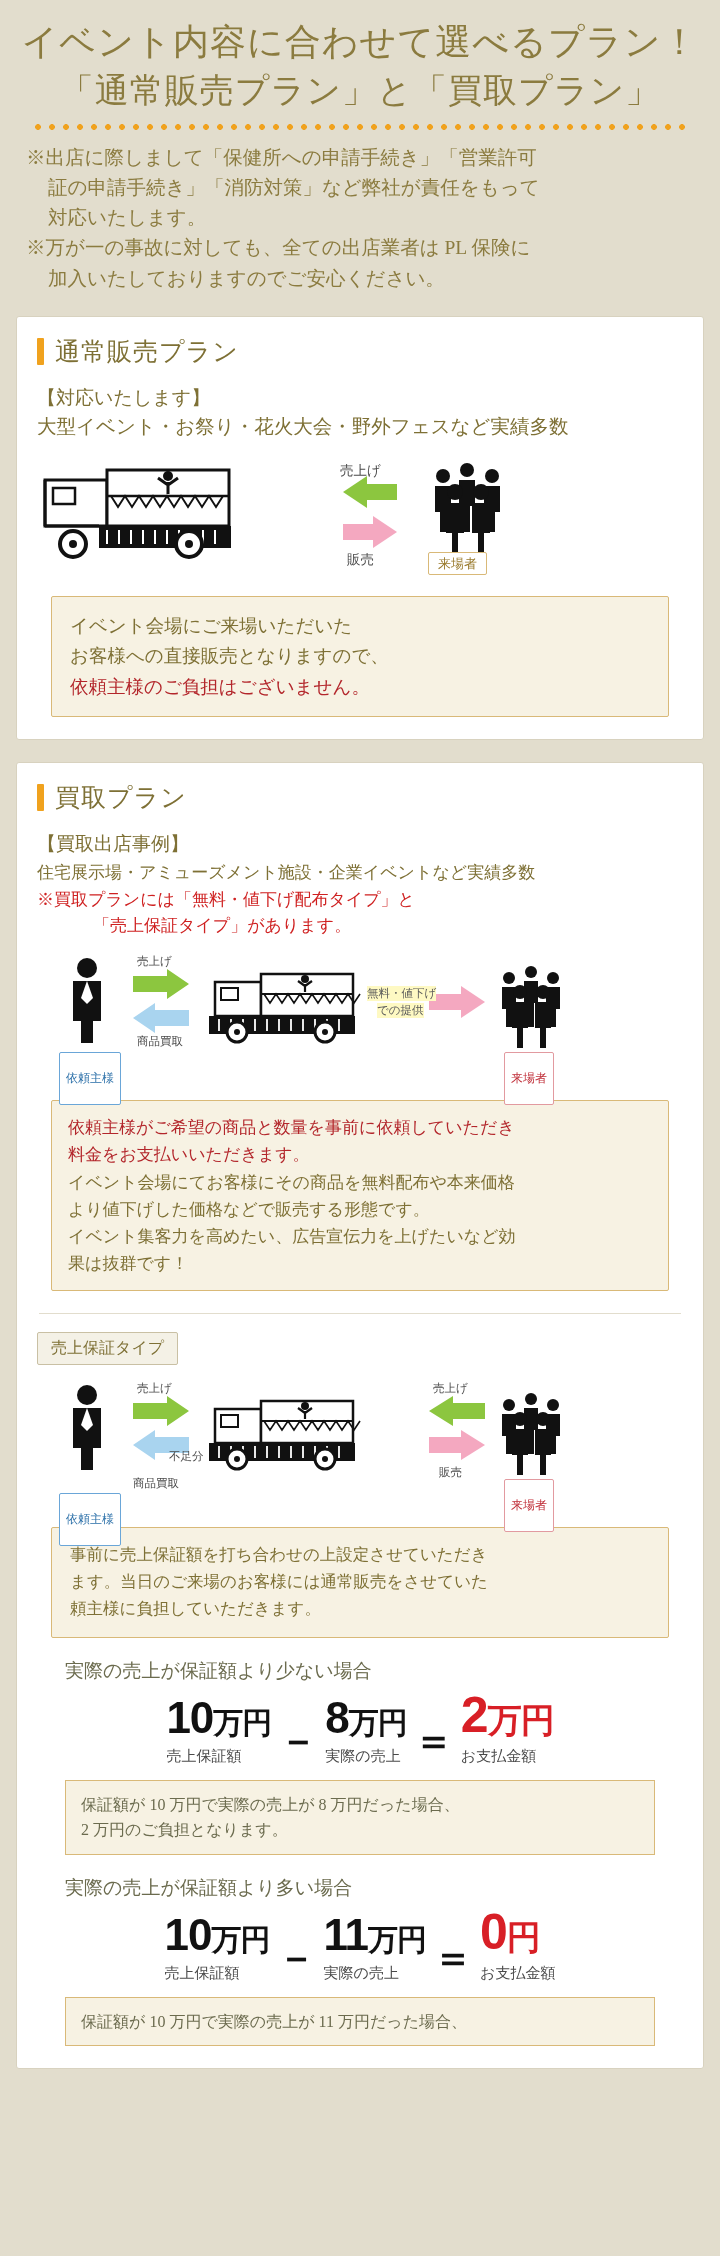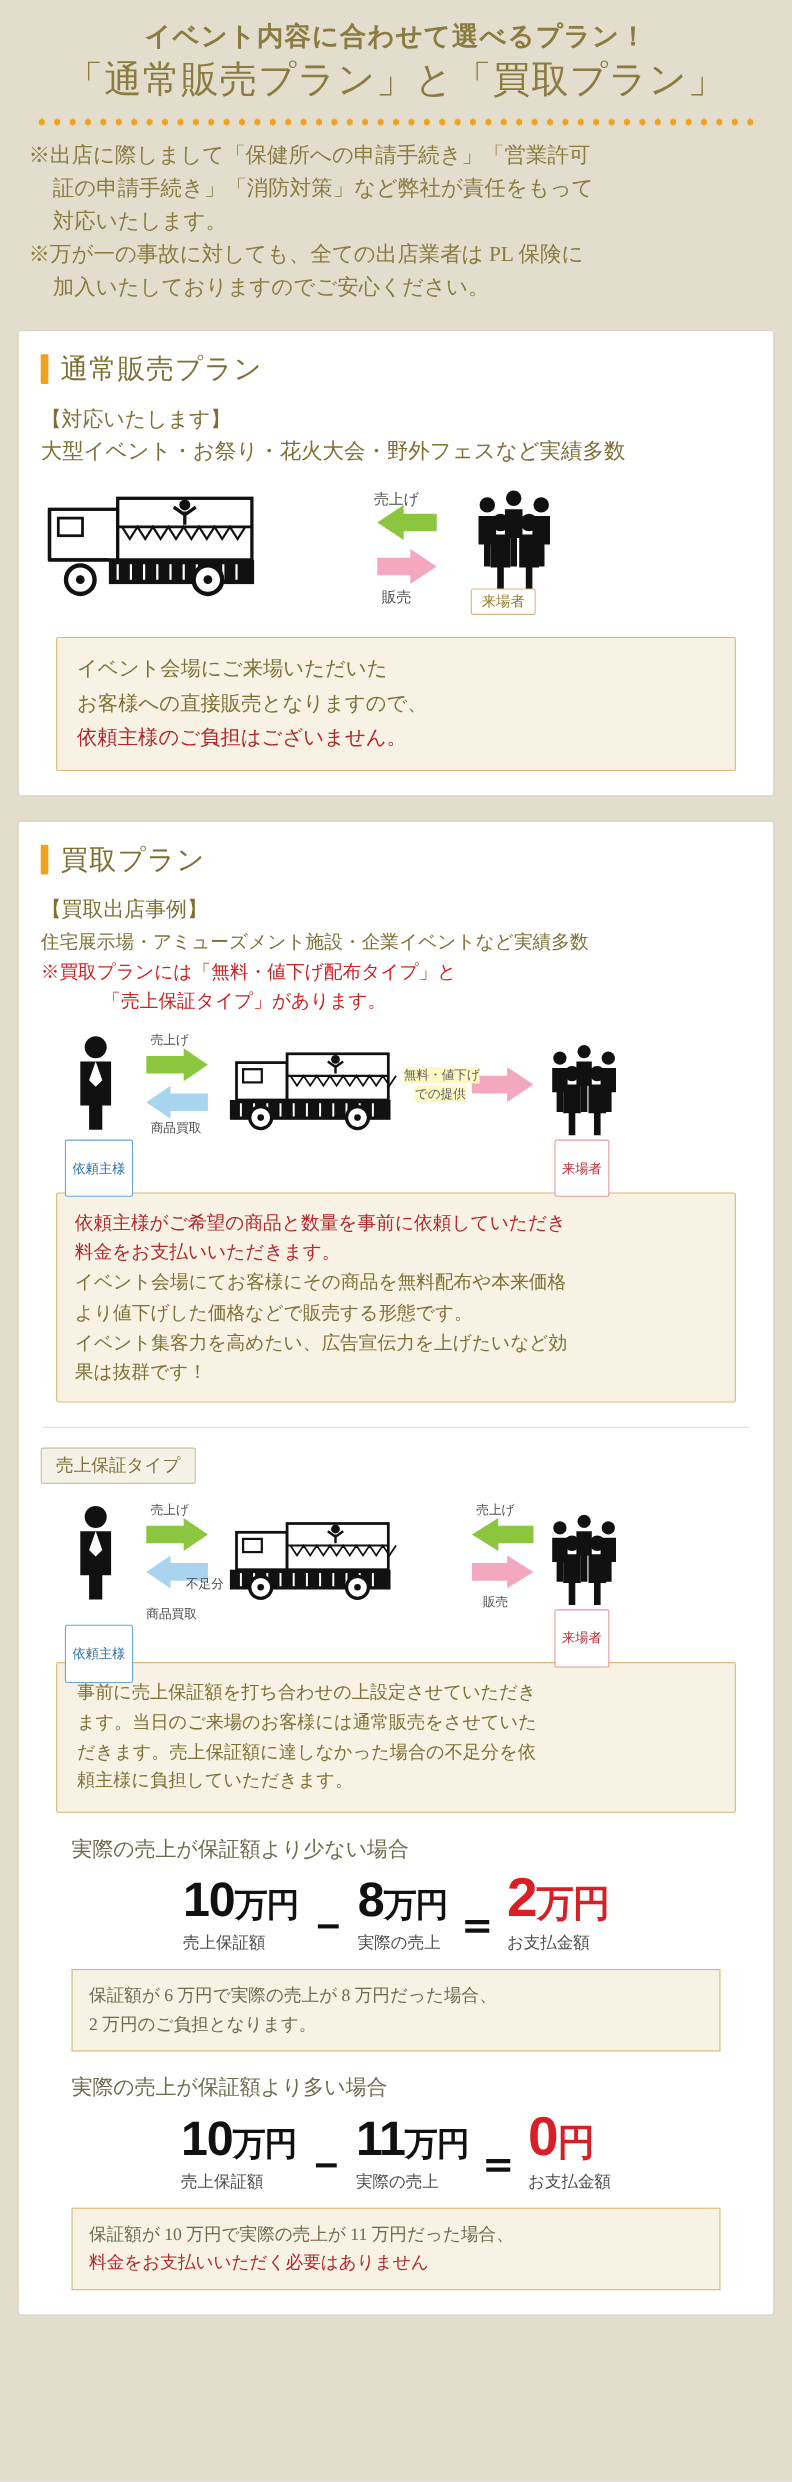--- a/index.html
+++ b/index.html
@@ -6,22 +6,22 @@
   html, body {
     width:720px;
     background:#e2ddcd;
     font-family:"Liberation Serif", "DejaVu Serif", serif;
   }
   body { width:720px; min-height:2256px; position:relative; }
 
   
   .header { padding:18px 0 0 0; text-align:center; }
   .hdr-line1 {
-    font-size:24px; color:#8b7b3f; letter-spacing:1px;
-    line-height:1.35; font-weight:700;
+    font-size:36px; color:#8b7b3f; letter-spacing:1px;
+    line-height:1.35; font-weight:400;
   }
   .hdr-line2 {
     font-size:34px; color:#8b7b3f; letter-spacing:1px;
     line-height:1.3; font-weight:400; margin-top:2px;
   }
   .dotted-div {
     height:8px; margin:10px 32px 0 32px;
     background-image:radial-gradient(circle, #f0a21e 2.8px, rgba(0,0,0,0) 3px);
     background-size:14px 8px; background-repeat:repeat-x;
     background-position:center;
@@ -378,21 +378,20 @@
     <span class="arrow-txt sm" style="left:96px; top:103px;">商品買取</span>
     <span class="lbl lbl-blue" style="left:22px; top:120px;">依頼主様</span>
     <span class="arrow-txt sm" style="left:396px; top:8px;">売上げ</span>
     <span class="arrow-txt sm" style="left:402px; top:92px;">販売</span>
     <span class="lbl lbl-red" style="left:467px; top:106px;">来場者</span>
   </div>
 
   <div class="callout tight">
     <div>事前に売上保証額を打ち合わせの上設定させていただき</div>
     <div>ます。当日のご来場のお客様には通常販売をさせていた</div>
-    <div>だきます。売上保証額に達しなかった場合の不足分を依</div>
     <div>頼主様に負担していただきます。</div>
   </div>
 
   
   <div class="calc-intro">実際の売上が保証額より少ない場合</div>
   <div class="calc-row">
     <div class="calc-cell">
       <div class="big-num">
         <span>10</span><span class="unit">万円</span>
       </div>
@@ -407,21 +406,21 @@
     </div>
     <div class="op">＝</div>
     <div class="calc-cell">
       <div class="big-num red">
         <span>2</span><span class="unit">万円</span>
       </div>
       <div class="cap">お支払金額</div>
     </div>
   </div>
   <div class="calc-note">
-    <div>保証額が 6 万円で実際の売上が 8 万円だった場合、</div>
+    <div>保証額が 10 万円で実際の売上が 8 万円だった場合、</div>
     <div>2 万円のご負担となります。</div>
   </div>
 
   
   <div class="calc-intro">実際の売上が保証額より多い場合</div>
   <div class="calc-row">
     <div class="calc-cell">
       <div class="big-num">
         <span>10</span><span class="unit">万円</span>
       </div>
@@ -437,17 +436,16 @@
     <div class="op">＝</div>
     <div class="calc-cell">
       <div class="big-num red">
         <span>0</span><span class="unit">円</span>
       </div>
       <div class="cap">お支払金額</div>
     </div>
   </div>
   <div class="calc-note">
     <div>保証額が 10 万円で実際の売上が 11 万円だった場合、</div>
-    <div class="em">料金をお支払いいただく必要はありません</div>
   </div>
 </div>
 
 <div class="footer-pad"></div>
 
 </body></html>

